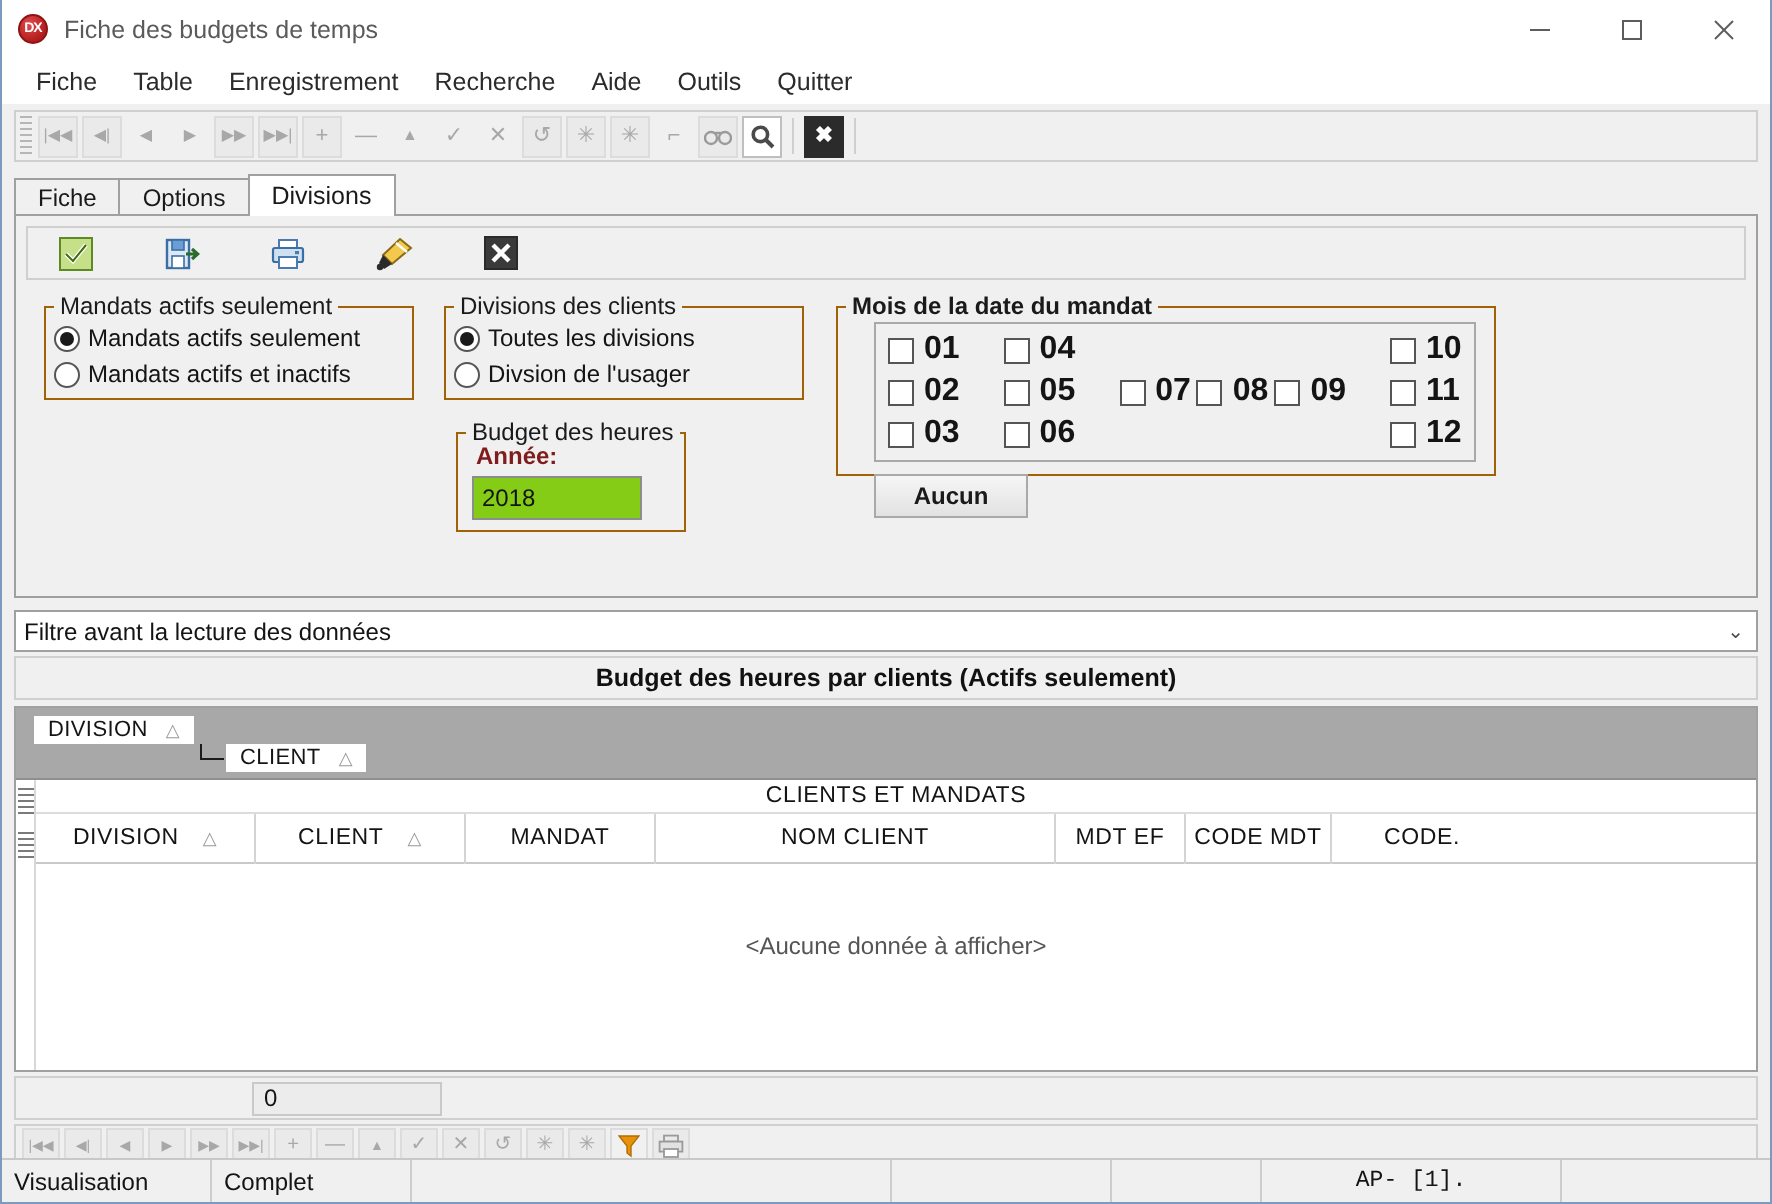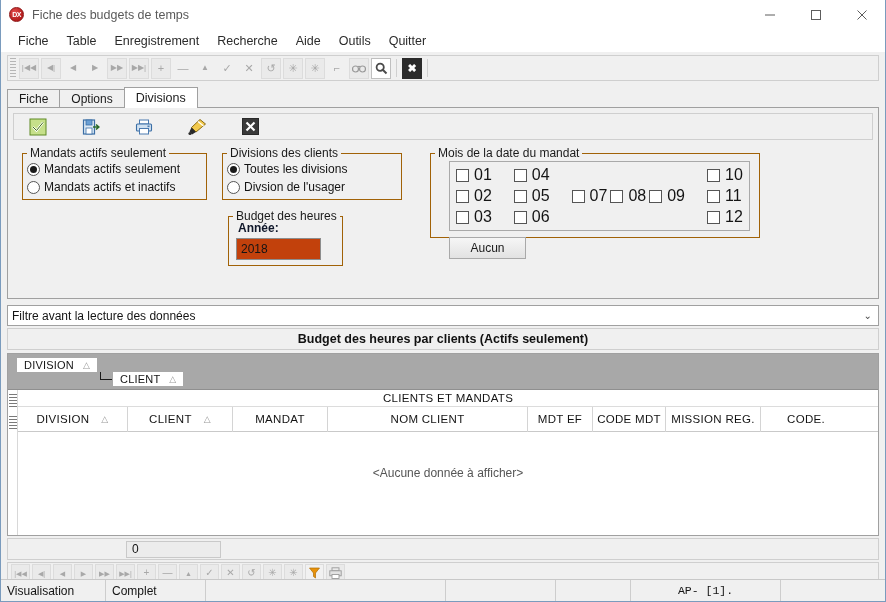--- a/index.html
+++ b/index.html
@@ -167,21 +167,21 @@
 
   .btn {
     background: linear-gradient(#f6f6f6, #e2e2e2);
     border: 1px solid #a9a9a9;
     font-size: 12px; color: #1a1a1a;
     padding: 3px 0;
     text-align: center;
   }
 
   .txtfield {
-    background: #c2410c;
+    background: #84cc16;
     border: 1px solid #8d8d8d;
     font-size: 12px; color: #141414;
     padding: 3px 4px;
   }
 
   
   .filter-combo {
     margin: 6px 6px 0 6px;
     height: 21px;
     background: #ffffff;
@@ -477,26 +477,26 @@
             <label>Toutes les divisions</label>
           </div>
           <div class="radio-row">
             <span class="rbtn"></span>
             <label>Divsion de l'usager</label>
           </div>
         </fieldset>
 
         <fieldset class="grp" style="width:115px; height:57px; margin-top:9px; margin-left:6px;">
           <legend>Budget des heures</legend>
-          <div style="font-size:12px; font-weight:bold; color:#0f172a; padding-left:9px; margin-top:-2px;">Année:</div>
+          <div style="font-size:12px; font-weight:bold; color:#7f1d1d; padding-left:9px; margin-top:-2px;">Année:</div>
           <input class="txtfield" style="width: 85px; margin: 3px 0px 0px 7px;" value="2018">
         </fieldset>
       </div>
 
-      <fieldset class="grp" style="width:306px; height:92px; margin-left:28px;">
+      <fieldset class="grp" style="width:306px; height:92px; margin-left:16px;font-weight:bold;">
         <legend>Mois de la date du mandat</legend>
         <div style="border:1px solid #a9a9a9; background:transparent; margin:1px 9px 0 18px; padding:4px 6px; display:flex; gap:22px;">
           <div style="display:flex; flex-direction:column; gap:3px;">
             <div class="cb-row">
                 <span class="cb"></span>
                 <span>01</span>
               </div>
             <div class="cb-row">
                 <span class="cb"></span>
                 <span>02</span>
@@ -588,21 +588,20 @@
             <span class="sort-tri">△</span>
           </div>
           <div class="col" style="width:105px;">
             <span>CLIENT</span>
             <span class="sort-tri">△</span>
           </div>
           <div class="col" style="width:95px;">MANDAT</div>
           <div class="col" style="width:200px;">NOM CLIENT</div>
           <div class="col" style="width:65px;">MDT EF</div>
           <div class="col" style="width:73px;">CODE MDT</div>
-          <div class="col" style="width:95px;">MISSION REG.</div>
           <div class="col" style="width:90px;">CODE.</div>
         </div>
         <div class="empty-msg">&lt;Aucune donnée à afficher&gt;</div>
       </div>
     </div>
   </div>
 
   <div class="count-strip">
     <div class="count-box">0</div>
   </div>

